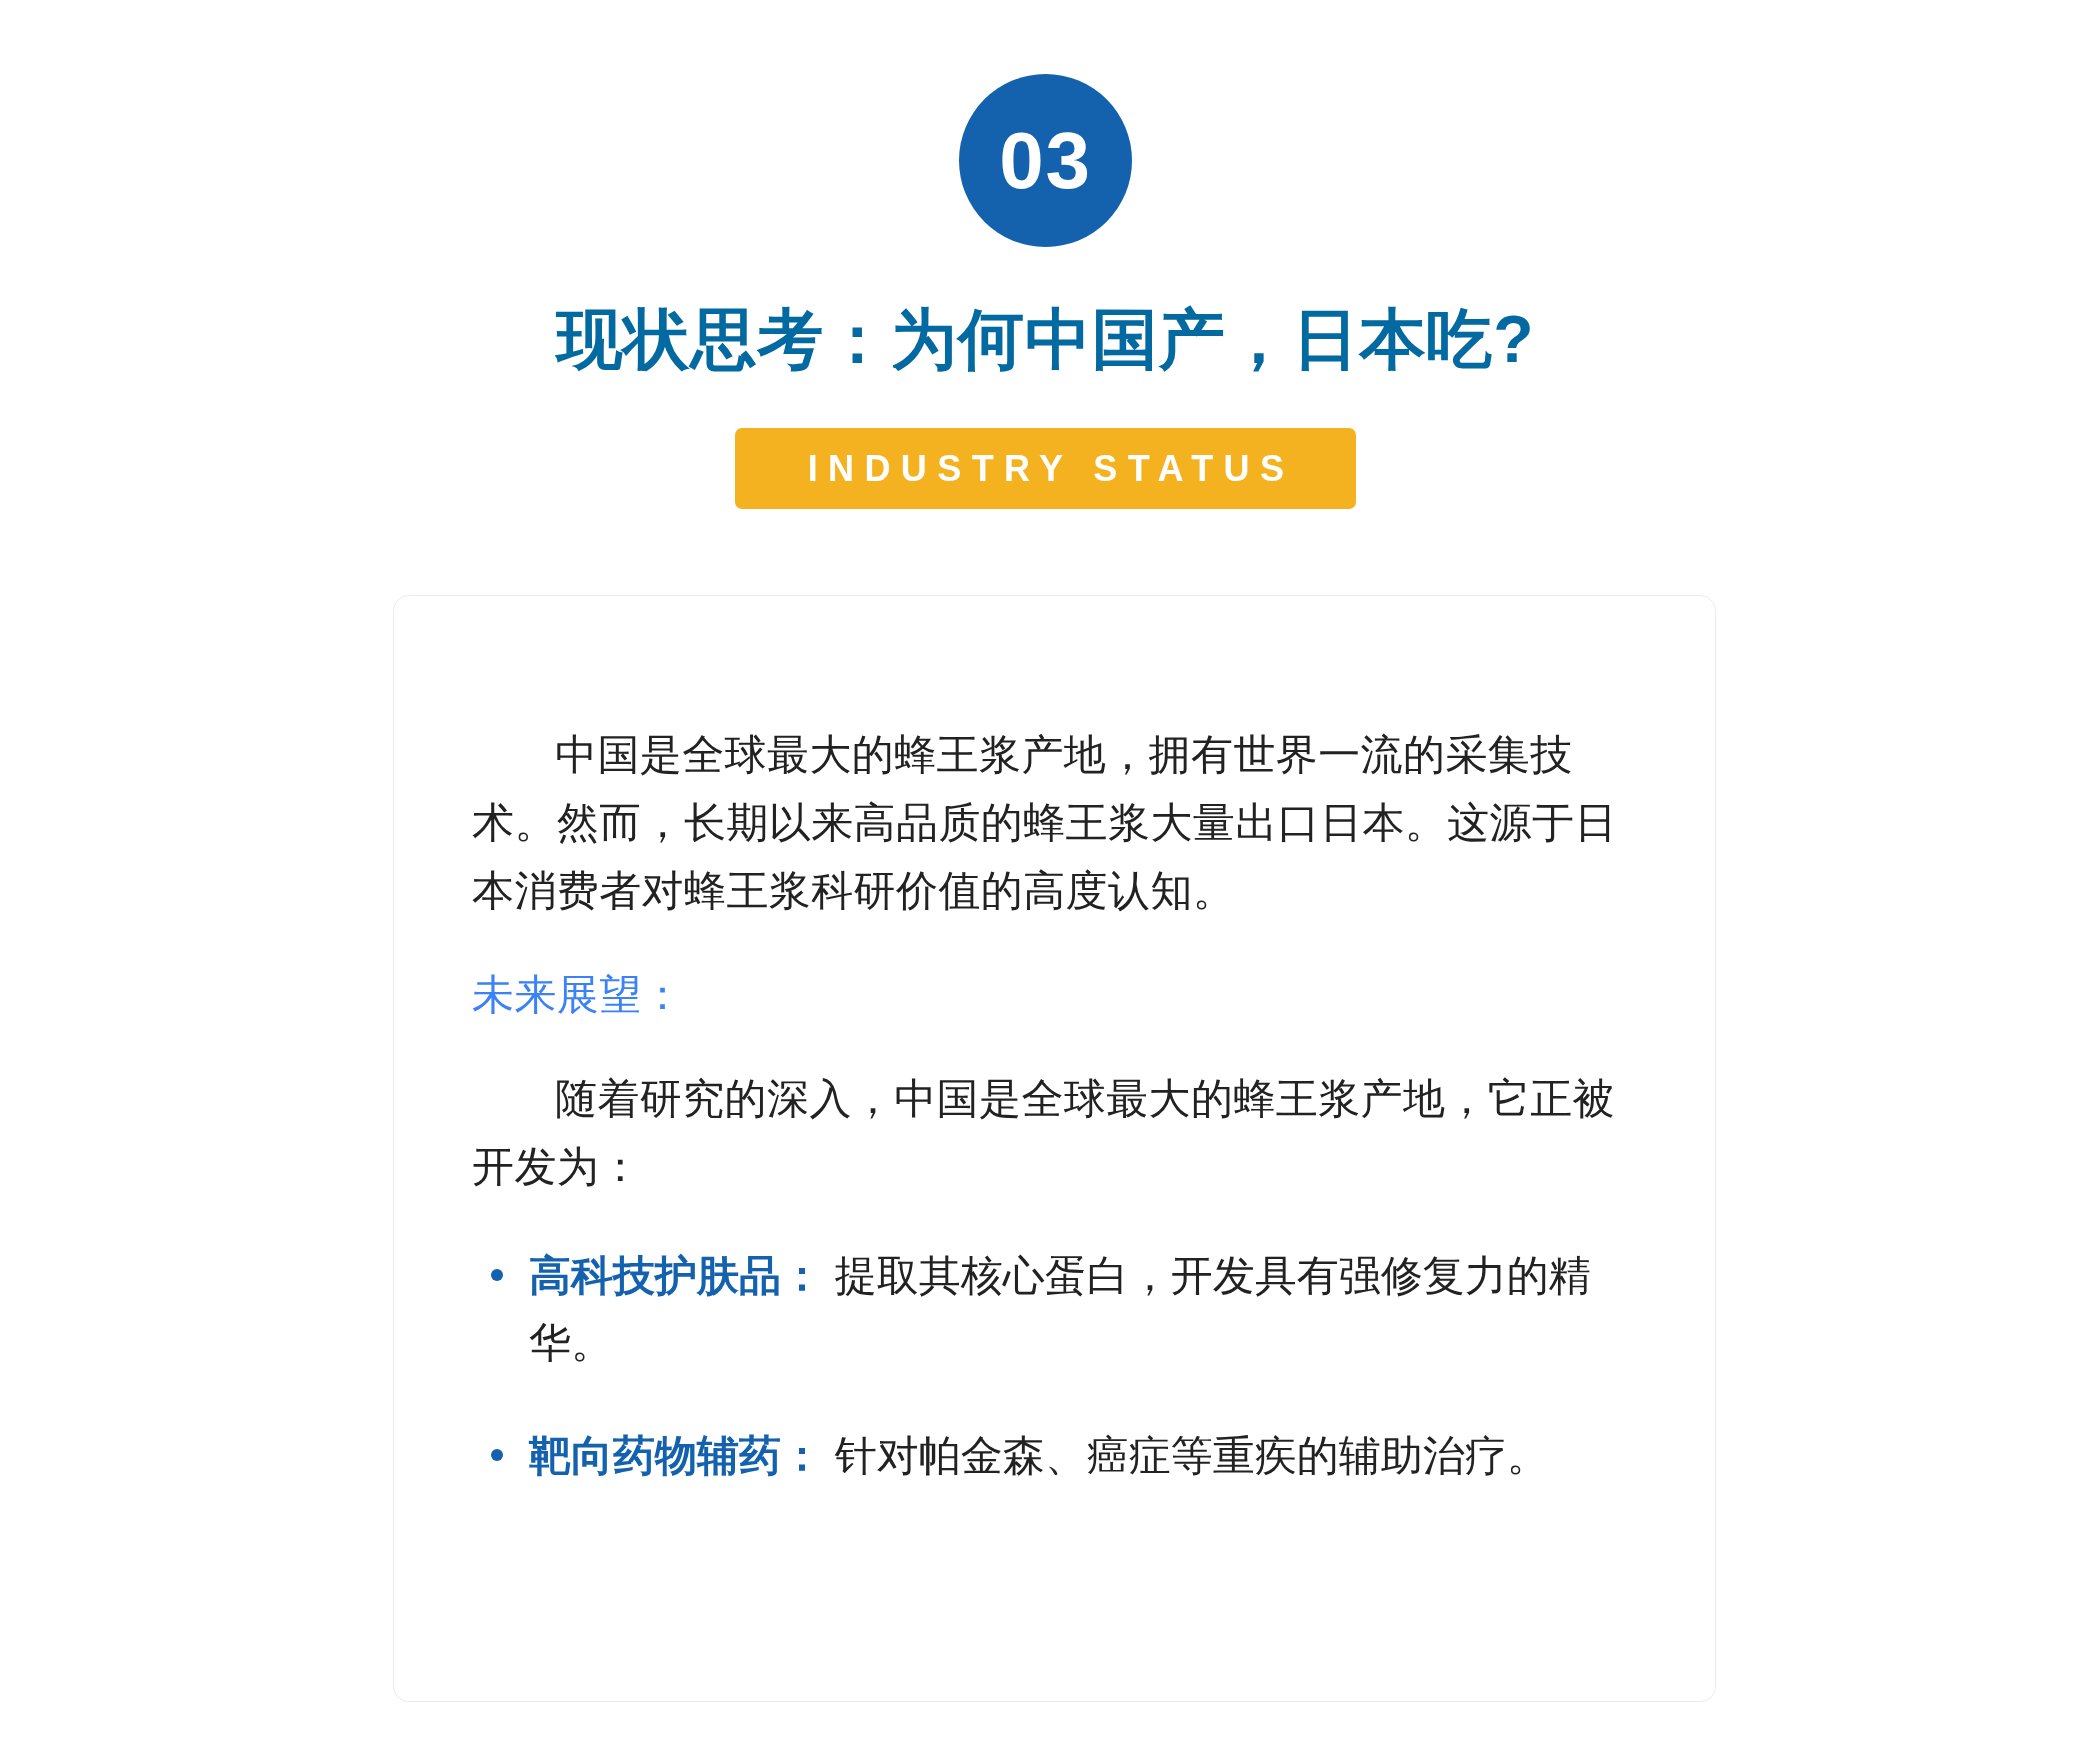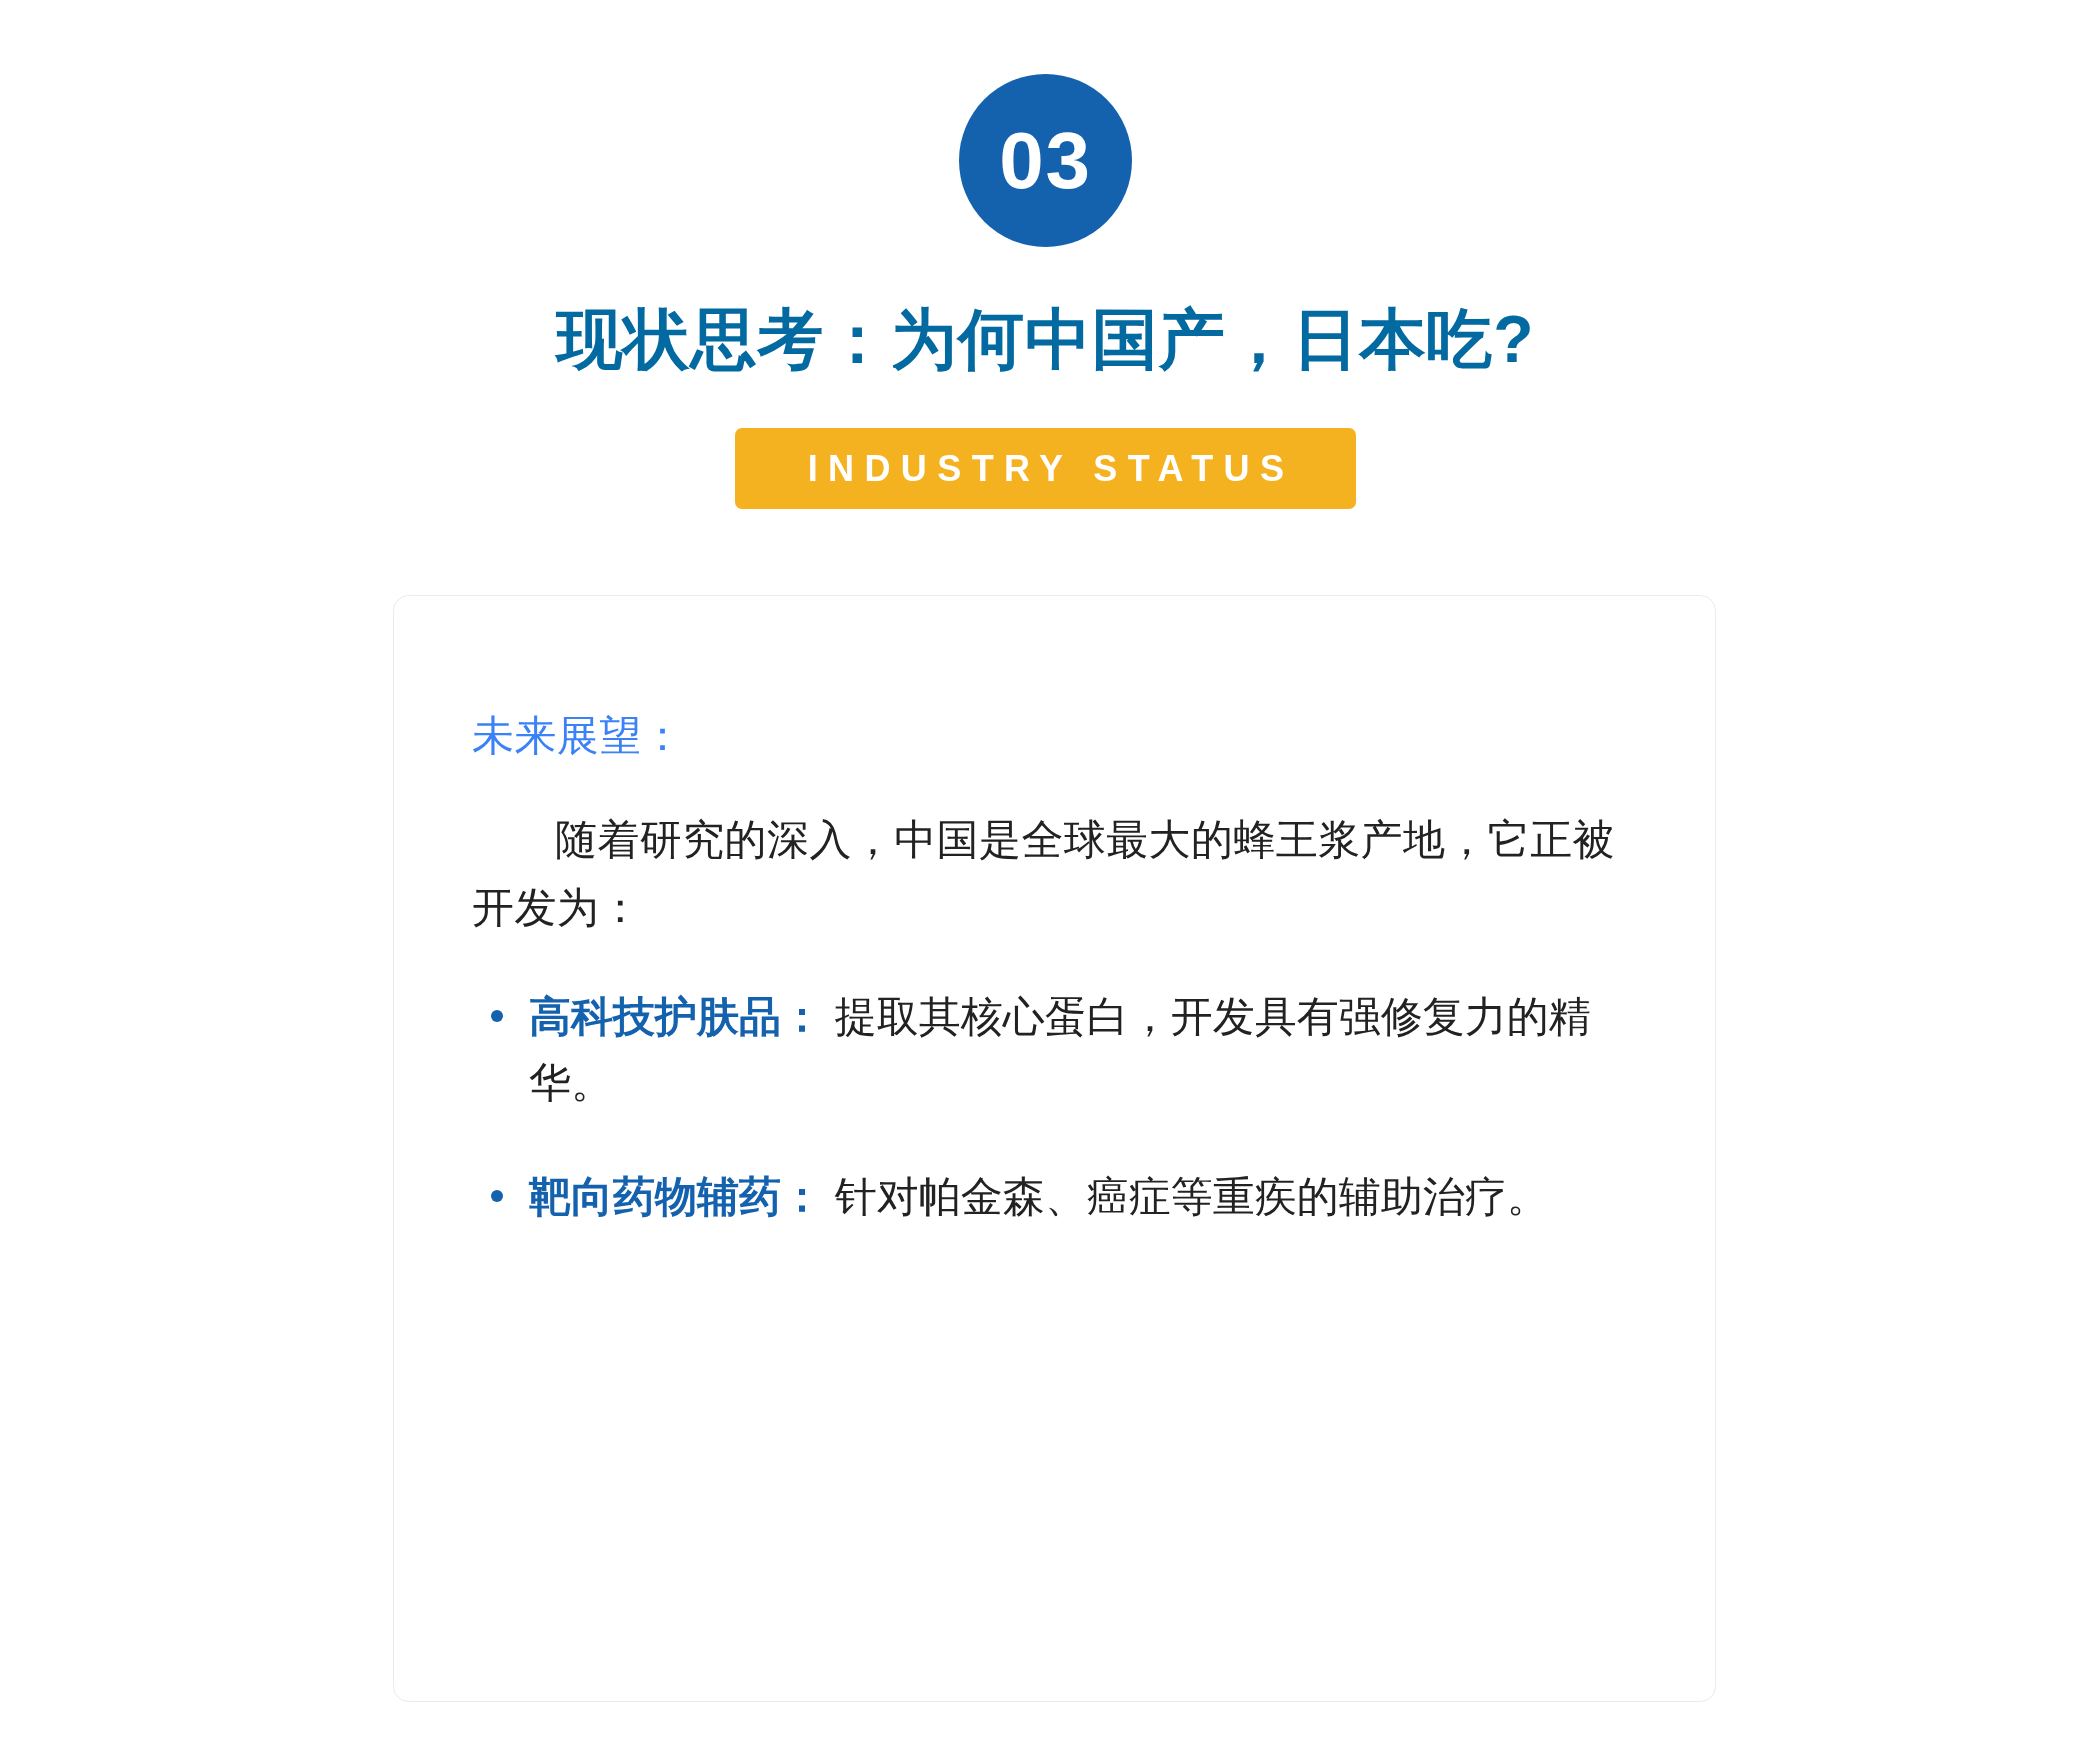--- a/index.html
+++ b/index.html
@@ -144,20 +144,21 @@
   </div>
 
   <div class="section-title">现状思考：为何中国产，日本吃?</div>
 
   <div class="tagline-wrap">
     <div class="tagline">INDUSTRY STATUS</div>
   </div>
 
   <div class="card">
 
+    <p class="para">中国是全球最大的蜂王浆产地，拥有世界一流的采集技术。然而，长期以来高品质的蜂王浆大量出口日本。这源于日本消费者对蜂王浆科研价值的高度认知。</p>
 
     <p class="subhead">未来展望：</p>
 
     <p class="para para2">随着研究的深入，中国是全球最大的蜂王浆产地，它正被开发为：</p>
 
     <ul class="bullets">
       <li class="bullet">
         <span class="dot"></span>
         <span class="term">高科技护肤品：</span>
         <span class="desc">提取其核心蛋白，开发具有强修复力的精华。</span>

